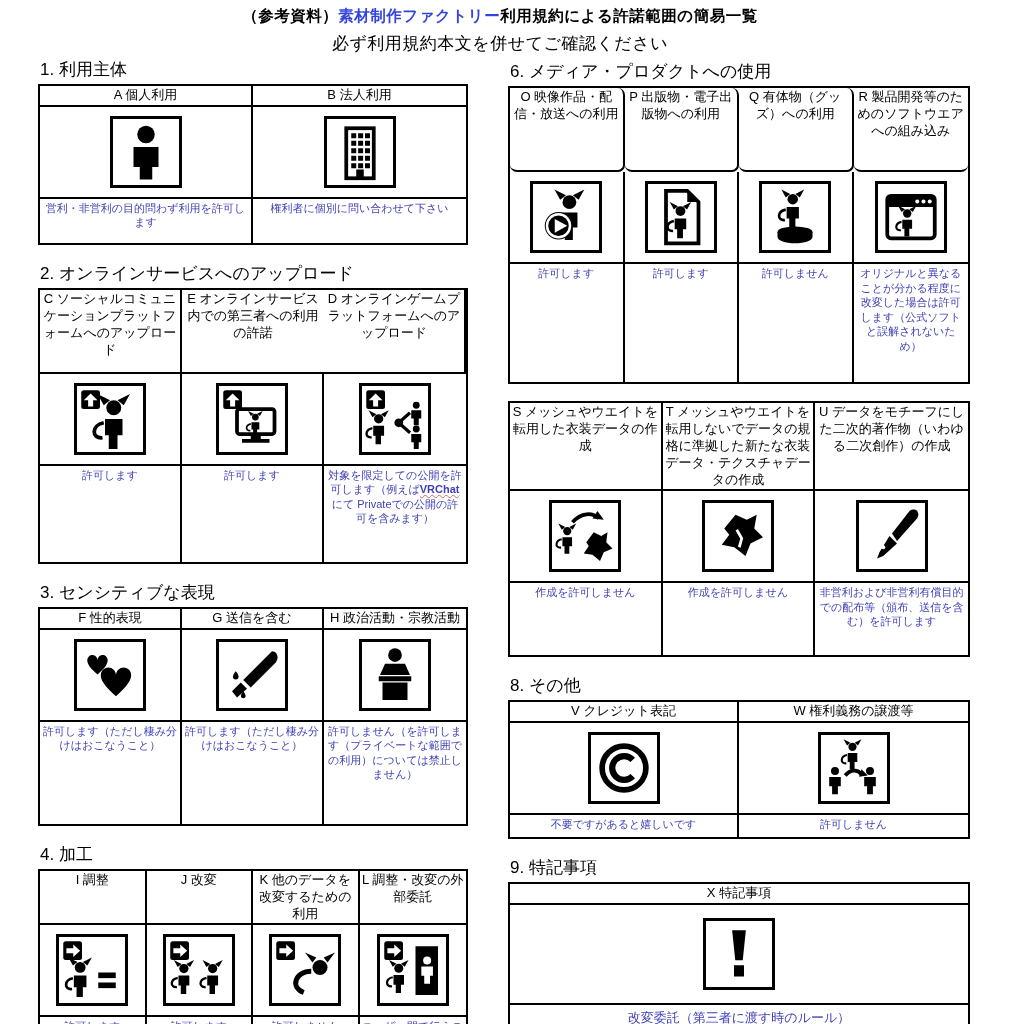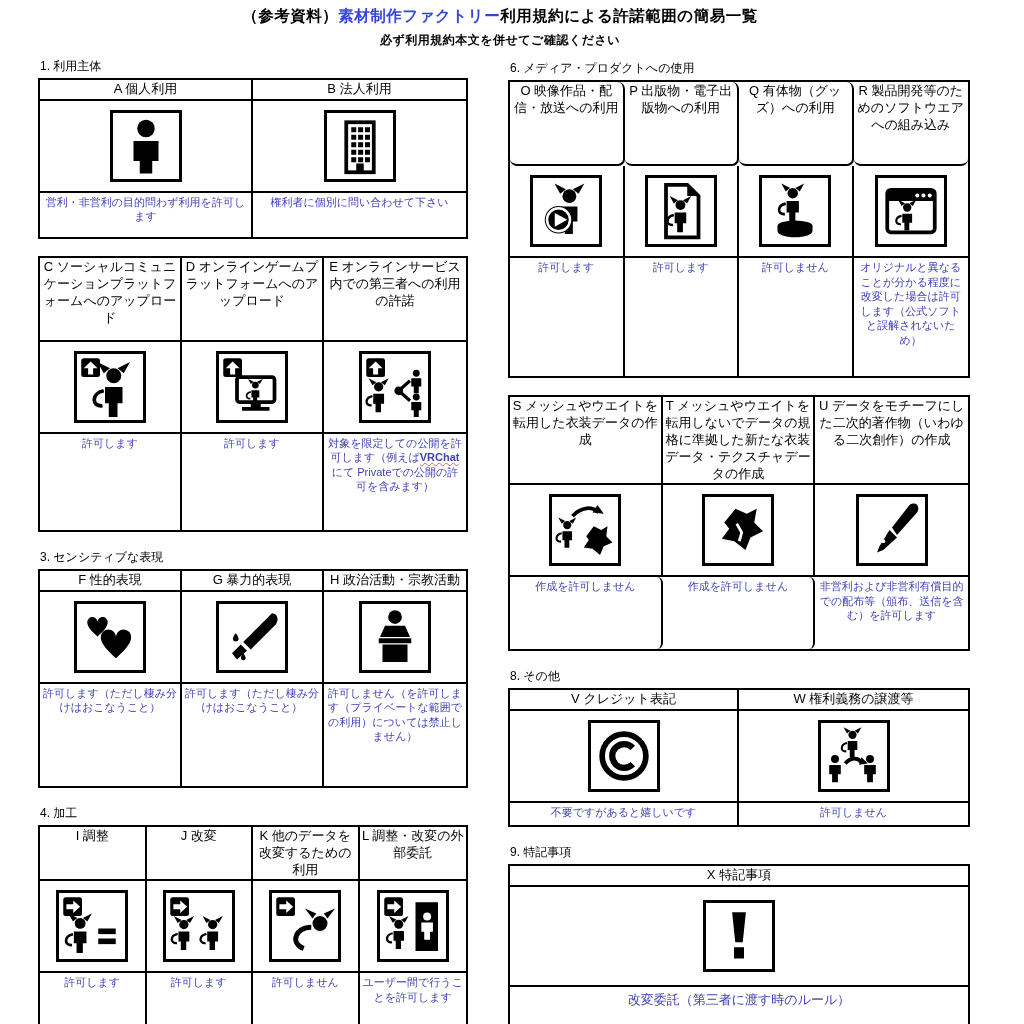--- a/index.html
+++ b/index.html
@@ -8,27 +8,27 @@
     --line:#000;
   }
   *{margin:0;padding:0;box-sizing:border-box;}
   html,body{width:1024px;height:1024px;background:#fff;overflow:hidden;}
   body{font-family:"Liberation Sans","DejaVu Sans",sans-serif;color:#000;}
   .page{position:relative;width:1024px;height:1024px;background:#fff;}
 
   .doc-head{position:absolute;left:0;top:6px;width:1000px;text-align:center;}
   .doc-title{font-size:15.5px;font-weight:bold;letter-spacing:.5px;}
   .doc-title .brand{color:var(--brand-blue);}
-  .doc-subtitle{font-size:12px;font-weight:bold;margin-top:5px;letter-spacing:.5px;}
+  .doc-subtitle{font-size:17px;font-weight:normal;margin-top:5px;letter-spacing:.5px;}
 
   .col-left{position:absolute;left:38px;top:58px;width:430px;}
   .col-right{position:absolute;left:508px;top:60px;width:462px;}
 
   section{margin-bottom:17px;}
-  .sec-title{font-size:12px;margin:0 0 3px 2px;}
+  .sec-title{font-size:17px;margin:0 0 3px 2px;}
 
   .tbl{display:grid;border:2px solid var(--line);background:#fff;width:100%;}
   .cols1{grid-template-columns:1fr;}
   .cols2{grid-template-columns:1fr 1fr;}
   .cols3{grid-template-columns:repeat(3,1fr);}
   .cols4{grid-template-columns:repeat(4,1fr);}
   .tbl>div{border-right:2px solid var(--line);border-bottom:2px solid var(--line);}
   .tbl>div.lc{border-right:0;}
   .tbl>div.lr{border-bottom:0;}
 
@@ -38,21 +38,21 @@
 
   .icobox{width:72px;height:72px;border:3px solid #000;display:flex;align-items:center;justify-content:center;padding:3px;background:#fff;}
   .icobox svg{width:100%;height:100%;}
 
   
   .t1 .nc{min-height:44px;}
   .t2 .hc{min-height:84px;} .t2 .nc{min-height:96px;}
   .t3 .nc{min-height:102px;}
   .t4 .hc{min-height:54px;} .t4 .nc{min-height:62px;}
   .t6 .hc{min-height:84px;border-radius:7px;} .t6 .nc{min-height:118px;}
-  .t7 .hc{min-height:84px;} .t7 .nc{min-height:72px;border-radius:6px;}
+  .t7 .hc{min-height:84px;} .t7 .nc{min-height:72px;}
   .t8 .nc{min-height:22px;}
   .t9 .ic{min-height:100px;}
 
   .wavy{text-decoration:underline;text-decoration-style:wavy;text-decoration-color:#d06a6a;text-decoration-thickness:1px;font-weight:bold;}
 
   .bc{color:var(--note-blue);font-size:13px;line-height:1.35;padding:4px 6px 6px;}
   .bc-caption{text-align:center;margin-bottom:14px;}
 </style>
 </head>
 <body>
@@ -101,24 +101,25 @@
                 <rect x="21" y="38" width="6" height="7"></rect>
               </svg>
             </div>
           </div>
         <div class="nc lr">営利・非営利の目的問わず利用を許可します</div>
         <div class="nc lc lr">権利者に個別に問い合わせて下さい</div>
       </div>
     </section>
 
     <section>
+      <div class="sec-title">2. オンラインサービスへのアップロード</div>
       <div class="tbl cols3 t2">
         <div class="hc">C ソーシャルコミュニケーションプラットフォームへのアップロード</div>
+        <div class="hc lc">E オンラインサービス内での第三者への利用の許諾</div>
         <div class="hc">D オンラインゲームプラットフォームへのアップロード</div>
-        <div class="hc lc">E オンラインサービス内での第三者への利用の許諾</div>
         <div class="ic">
             <div class="icobox">
               <svg viewBox="0 0 48 48" xmlns="http://www.w3.org/2000/svg" fill="#000">
                 <rect x="1" y="1" width="15" height="15" rx="2"></rect>
                 <path d="M8.5 3.5l5.5 5.5h-3.5v5h-4v-5H3z" fill="#fff"></path>
                 <g transform="translate(11 4) scale(1)" fill="#000">
                   <path d="M8 9 L3 0 L13 5 Z"></path>
                   <path d="M24 9 L29 0 L19 5 Z"></path>
                   <circle cx="16" cy="11" r="6"></circle>
                   <path d="M9 20h14v13h-4v11h-7V33h-3z"></path>
@@ -173,21 +174,21 @@
         <div class="nc lr">許可します</div>
         <div class="nc lr">許可します</div>
         <div class="nc lc lr"><span>対象を限定しての公開を許可します（例えば</span><span class="wavy">VRChat</span><span>にて Privateでの公開の許可を含みます）</span></div>
       </div>
     </section>
 
     <section>
       <div class="sec-title">3. センシティブな表現</div>
       <div class="tbl cols3 t3">
         <div class="hc">F 性的表現</div>
-        <div class="hc">G 暴力的表現</div>
+        <div class="hc">G 送信を含む</div>
         <div class="hc lc">H 政治活動・宗教活動</div>
         <div class="ic">
             <div class="icobox">
               <svg viewBox="0 0 48 48" xmlns="http://www.w3.org/2000/svg" fill="#000">
                 <path transform="translate(4 6) scale(1.25)" d="M8 14C2 9 0 5 2.5 2.5 4.5 .5 8 2 8 5 8 2 11.5 .5 13.5 2.5 16 5 14 9 8 14Z"></path>
                 <path transform="translate(14 15) scale(1.85)" d="M8 14C2 9 0 5 2.5 2.5 4.5 .5 8 2 8 5 8 2 11.5 .5 13.5 2.5 16 5 14 9 8 14Z"></path>
               </svg>
             </div>
           </div>
         <div class="ic">

